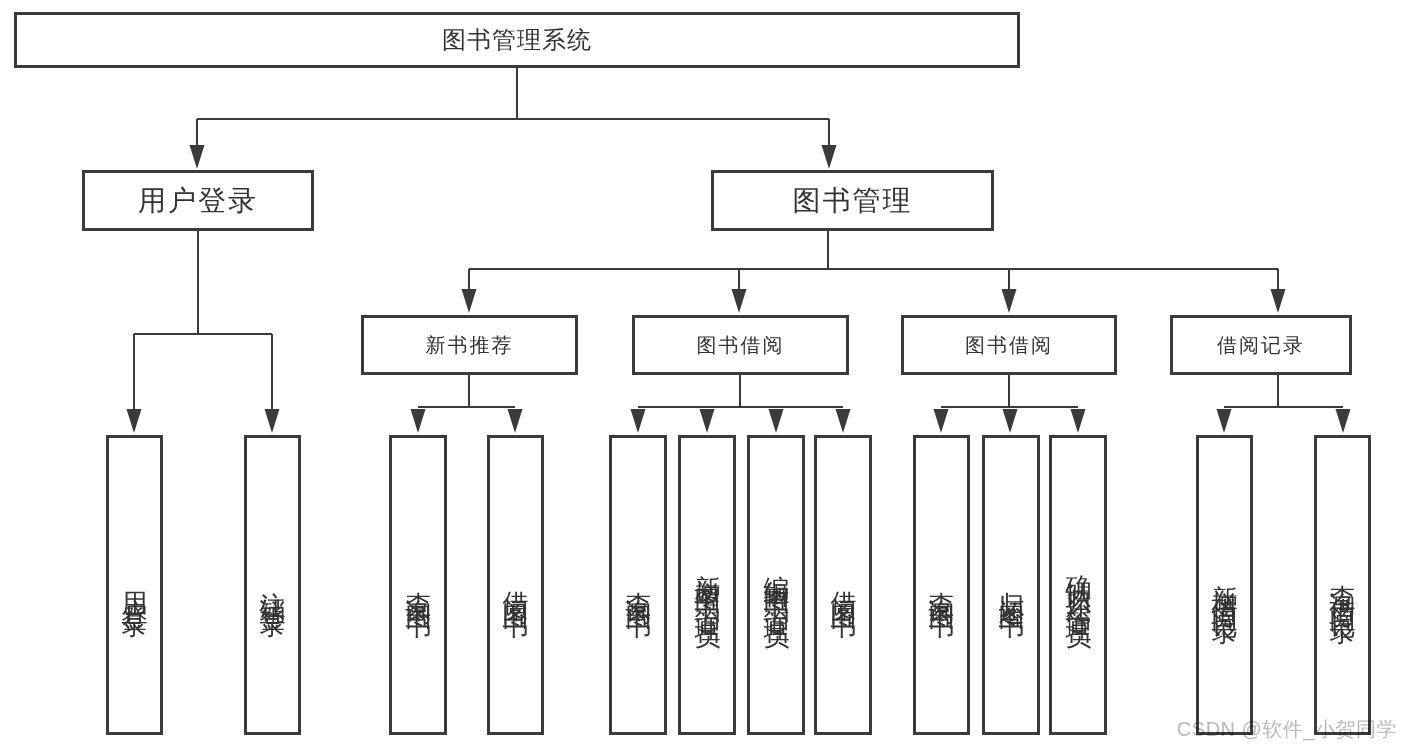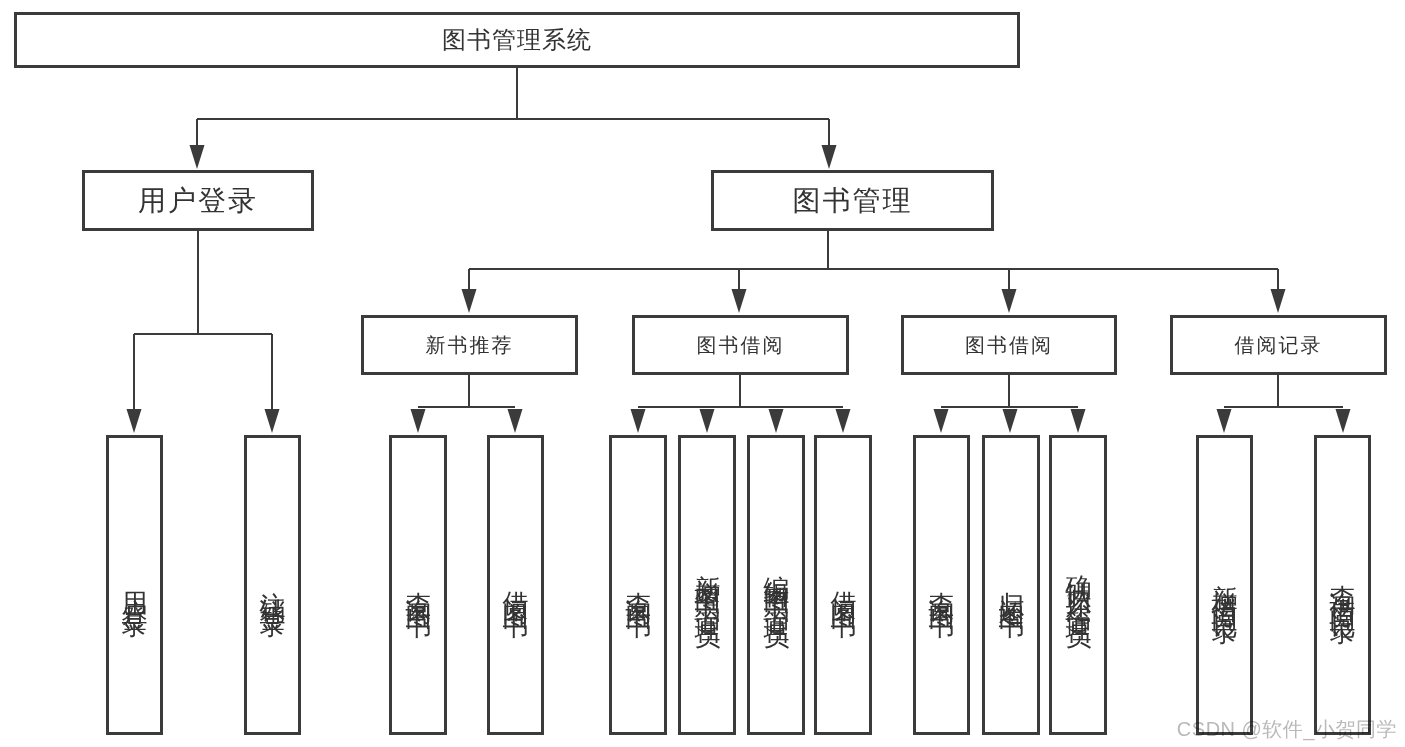--- a/index.html
+++ b/index.html
@@ -106,21 +106,21 @@
   </svg>
 
   <div class="box lvl1" style="left:14px;top:12px;width:1006px;height:56px">图书管理系统</div>
 
   <div class="box lvl2" style="left:82px;top:170px;width:232px;height:61px">用户登录</div>
   <div class="box lvl2" style="left:711px;top:170px;width:283px;height:61px">图书管理</div>
 
   <div class="box lvl3" style="left:361px;top:315px;width:217px;height:60px">新书推荐</div>
   <div class="box lvl3" style="left:632px;top:315px;width:217px;height:60px">图书借阅</div>
   <div class="box lvl3" style="left:901px;top:315px;width:216px;height:60px">图书借阅</div>
-  <div class="box lvl3" style="left:1170px;top:315px;width:217px;height:60px">借阅记录</div>
+  <div class="box lvl3" style="left:1170px;top:315px;width:182px;height:60px">借阅记录</div>
 
   <div class="box vbox" style="left:106px;top:435px;width:57px;height:300px">用户登录</div>
   <div class="box vbox" style="left:244px;top:435px;width:57px;height:300px">注销登录</div>
 
   <div class="box vbox" style="left:389px;top:435px;width:58px;height:300px">查询图书</div>
   <div class="box vbox" style="left:487px;top:435px;width:57px;height:300px">借阅图书</div>
 
   <div class="box vbox" style="left:609px;top:435px;width:58px;height:300px">查询图书</div>
   <div class="box vbox" style="left:678px;top:435px;width:58px;height:300px">新增图书（管理员）</div>
   <div class="box vbox" style="left:747px;top:435px;width:58px;height:300px">编辑图书（管理员）</div>

